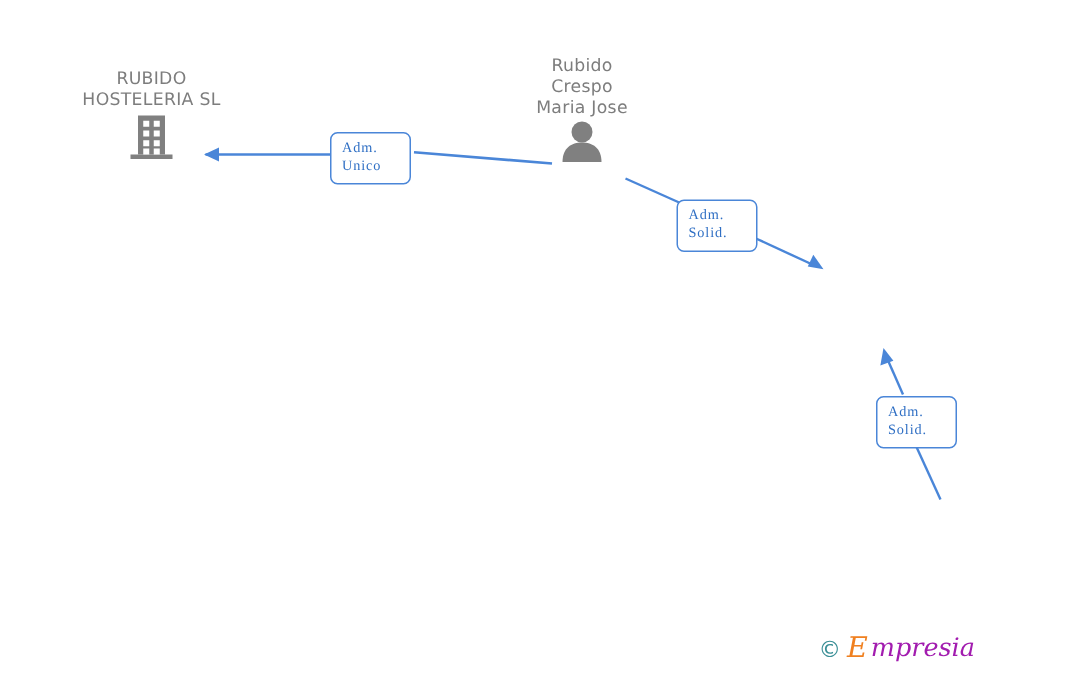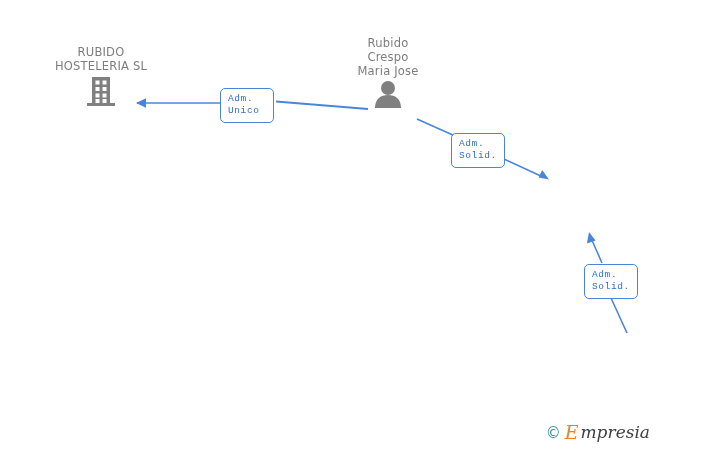--- a/index.html
+++ b/index.html
@@ -41,21 +41,21 @@
     display: block;
     margin: 2px auto 0 auto;
   }
   
   .rel-box {
     position: absolute;
     border: 1.4px solid #4a86d8;
     border-radius: 5px;
     background: #ffffff;
     color: #2f6fc4;
-    font-family: Liberation Mono, monospace;
+    font-family: Liberation Serif, serif;
     font-size: 9.5px;
     line-height: 12px;
     letter-spacing: 0.6px;
     padding: 4px 7px 5px 7px;
     white-space: pre-line;
     box-sizing: border-box;
   }
   
   #watermark {
     position: absolute;
@@ -74,21 +74,21 @@
     font-family: "DejaVu Serif", serif;
     font-style: italic;
     font-size: 19px;
     color: #f08020;
     line-height: 19px;
   }
   #watermark .wm-rest {
     font-family: "DejaVu Serif", serif;
     font-style: italic;
     font-size: 17px;
-    color: #404040;
+    color: #a21caf;
     line-height: 19px;
     margin-left: -2px;
     text-align: center;
   }
 </style>
 </head>
 <body>
 
 <div id="canvas">
 

